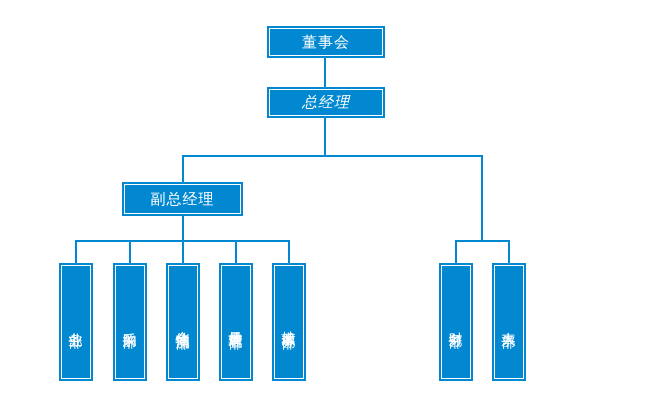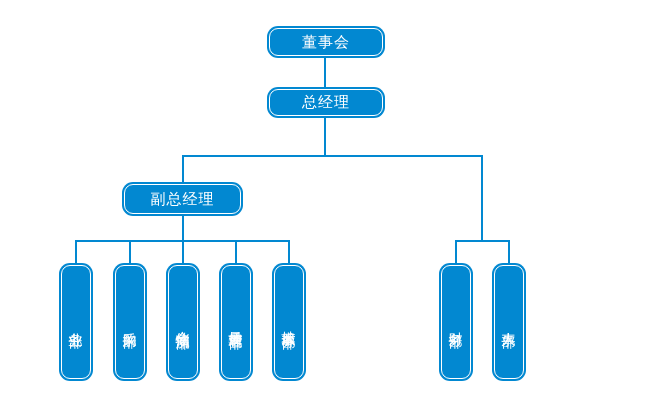--- a/index.html
+++ b/index.html
@@ -21,36 +21,35 @@
     position: absolute;
     background: var(--node-fill);
     color: var(--node-text);
     outline: 1px solid #fff;
     outline-offset: -3px;
     display: flex;
     align-items: center;
     justify-content: center;
     box-sizing: border-box;
     text-align: center;
-    border-radius: 11px;
   }
   .h-node { font-size: 15px; letter-spacing: 1px; line-height: 1; }
   .v-node {
     top: 263px; width: 34px; height: 118px;
     writing-mode: vertical-lr;
     text-orientation: upright;
     font-size: 14px;
     letter-spacing: 1px;
     line-height: 34px;
   }
   .line { position: absolute; background: var(--connector); }
 
   
   #n-board { left: 267px; top: 26px;  width: 118px; height: 32px; }
-  #n-gm    { left: 267px; top: 87px;  width: 118px; height: 31px; }
+  #n-gm    { left: 267px; top: 87px;  width: 118px; height: 31px; font-style: italic; }
   #n-dgm   { left: 122px; top: 182px; width: 121px; height: 34px; text-align: center; }
 
   
   #n-d1 { left: 59px;  }
   #n-d2 { left: 113px; }
   #n-d3 { left: 166px; }
   #n-d4 { left: 219px; }
   #n-d5 { left: 272px; }
   #n-d6 { left: 439px; }
   #n-d7 { left: 492px; }

